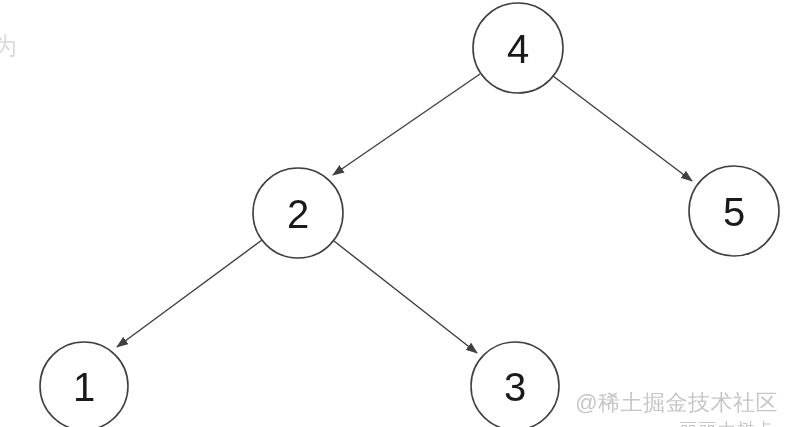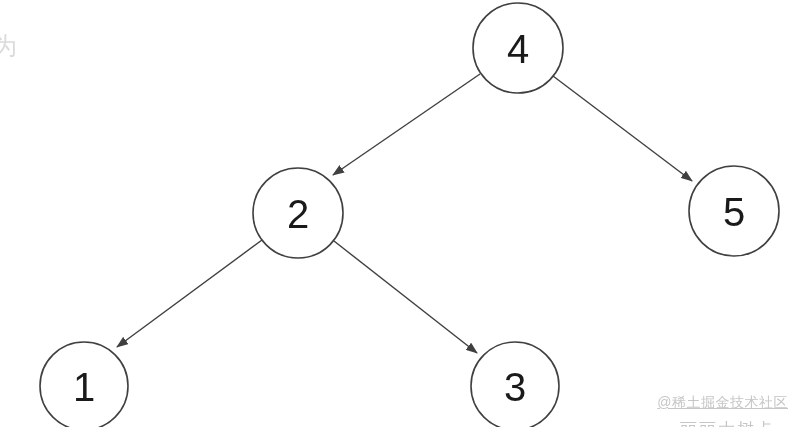--- a/index.html
+++ b/index.html
@@ -25,26 +25,25 @@
     top: 0;
   }
   svg.tree text {
     font-family: "Liberation Sans", sans-serif;
     font-size: 40px;
     font-weight: 400;
   }
   .wm1 {
     position: absolute;
     top: 392px;
-    right: 9px;
-    font-size: 14px;
+    right: 19px;
+    font-size: 22px;
     line-height: 21px;
     letter-spacing: 0.5px;
     white-space: nowrap;
-    text-decoration: underline;
   }
   .wm2 {
     position: absolute;
     top: 419px;
     left: 680px;
     font-size: 17px;
     line-height: 21px;
     letter-spacing: 2px;
     white-space: nowrap;
   }

